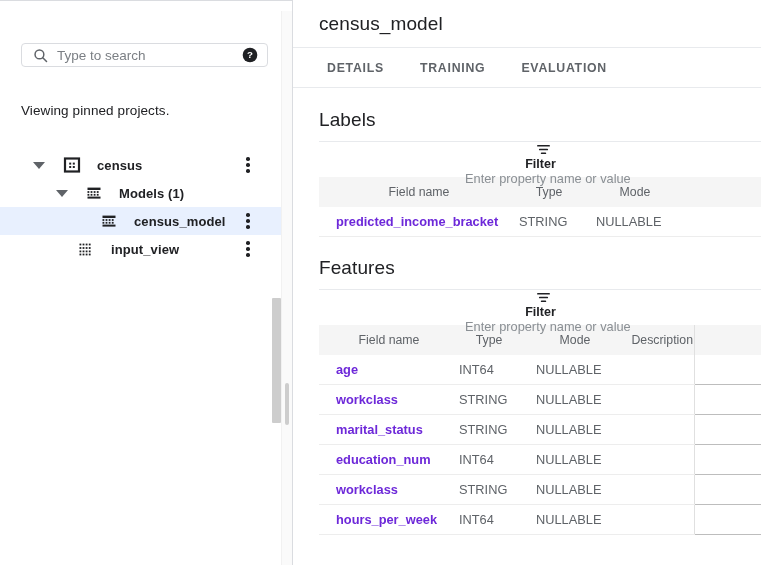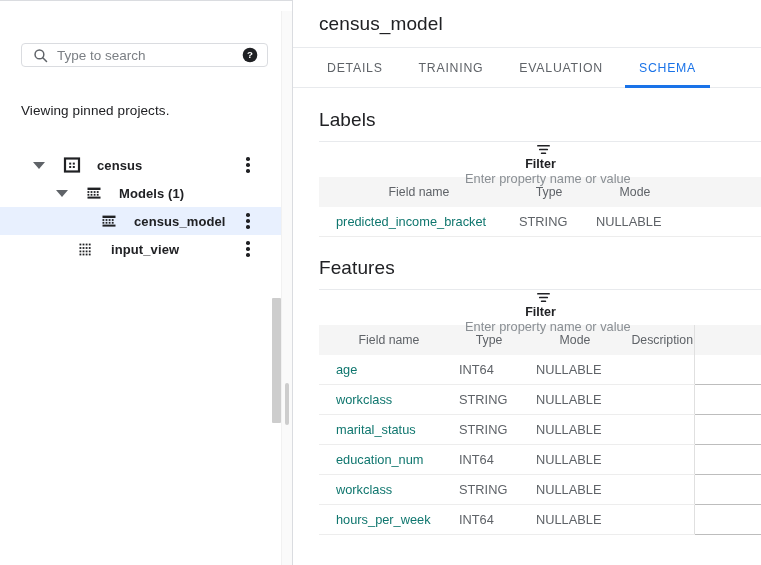--- a/index.html
+++ b/index.html
@@ -230,21 +230,21 @@
     align-items: stretch;
     padding-left: 16px;
     box-sizing: border-box;
   }
   .tab {
     position: relative;
     display: flex;
     align-items: center;
     padding: 0 18px;
     font-size: 12.3px;
-    font-weight: 400;
+    font-weight: 700;
     letter-spacing: 0.75px;
     color: #5f6368;
     white-space: nowrap;
     cursor: pointer;
   }
   .tab.active { color: #1a73e8; }
   .tab.active::after {
     content: "";
     position: absolute;
     left: 4px; right: 4px;
@@ -324,22 +324,22 @@
   }
   table.schema td {
     height: 29px;
     font-size: 12.8px;
     padding: 0 0 0 17px;
     border-bottom: 1px solid #ededed;
     white-space: nowrap;
     vertical-align: middle;
   }
   table.schema td.c-name {
-    color: #0f766e;
-    font-weight: normal;
+    color: #6d28d9;
+    font-weight: bold;
   }
   table.schema td.c-type,
   table.schema td.c-mode,
   table.schema td.c-desc {
     color: #5f6368;
     font-weight: normal;
   }
   table.schema tr.head-row th.extra-col {
     border-left: 1px solid #e0e0e0;
   }
@@ -498,21 +498,20 @@
   <div id="detail">
 
     <div class="detail-header">
       <span class="detail-title">census_model</span>
     </div>
 
     <div class="tabbar">
       <div class="tab">DETAILS</div>
       <div class="tab">TRAINING</div>
       <div class="tab">EVALUATION</div>
-      <div class="tab active">SCHEMA</div>
     </div>
 
     <div class="detail-body">
 
       <h2 class="section-title">Labels</h2>
 
       <div class="filter-bar">
         <span class="filter-icon">
           <svg viewBox="0 0 16 16" width="15" height="15" stroke="#202124" stroke-width="1.8" stroke-linecap="round">
             <line x1="2" y1="4" x2="14" y2="4"></line>

